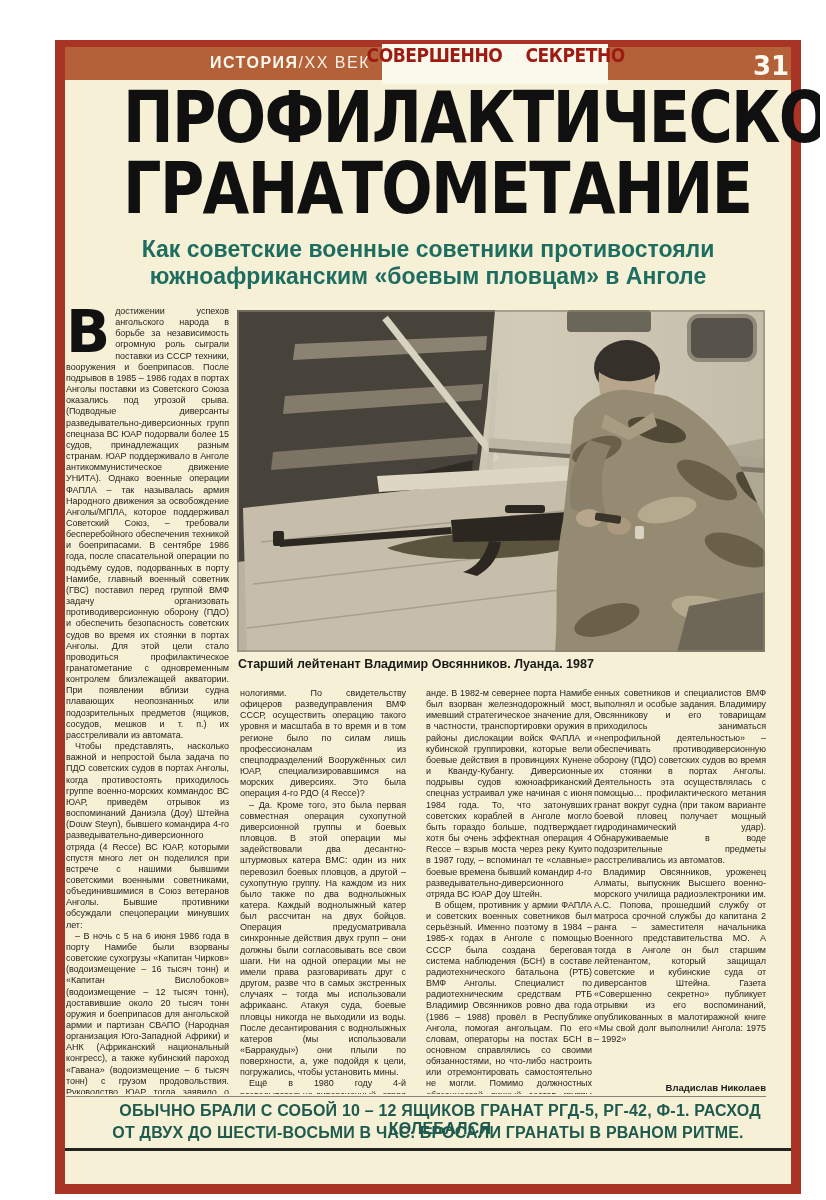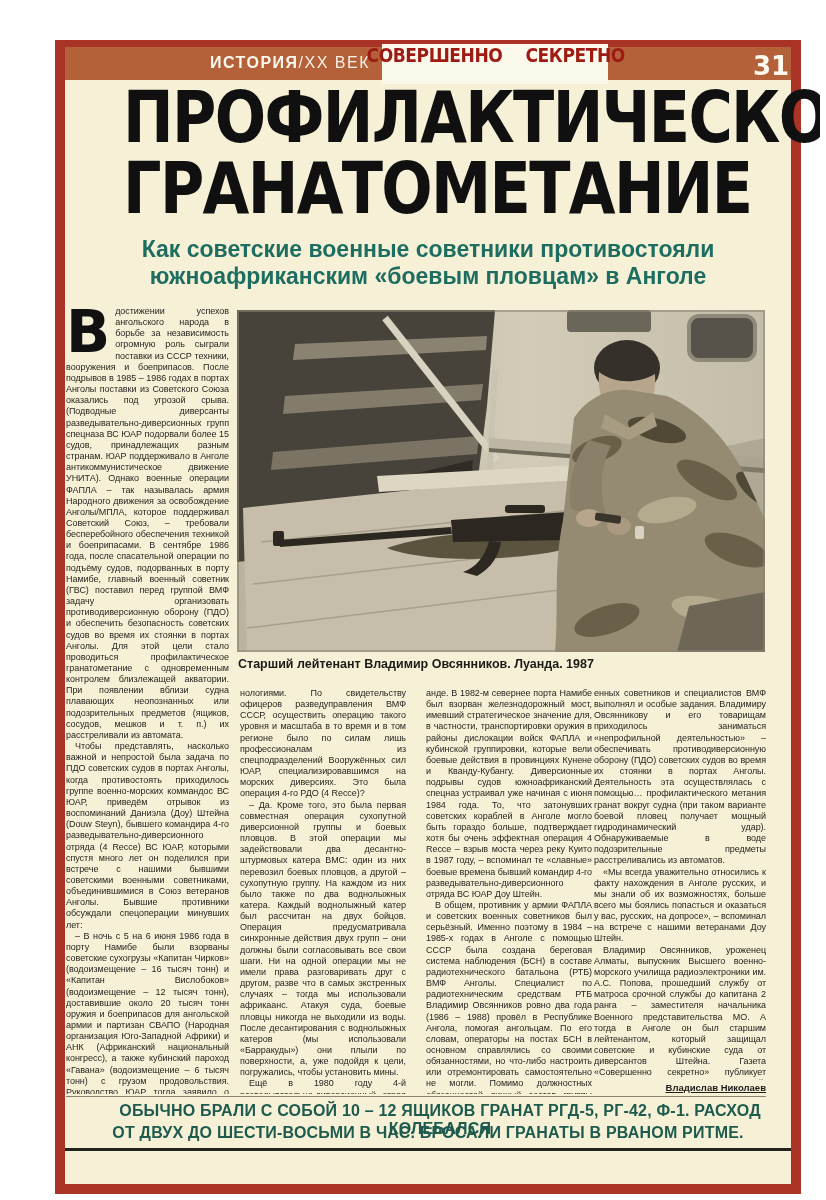--- a/index.html
+++ b/index.html
@@ -42,21 +42,21 @@
   .col p{margin:0;text-indent:9px;}
   .col .lead{text-indent:0;}
   .cont p:first-child{text-indent:0;}
   .col1{left:66px;top:306px;width:163px;height:788px;}
   .col2{left:240px;top:688px;width:166px;height:406px;}
   .col3{left:414px;top:688px;width:166px;height:406px;margin-left:12px;}
   .col4{left:594px;top:688px;width:172px;height:392px;}
   .dropcap{float:left;font-family:"DejaVu Sans",sans-serif;font-weight:bold;color:#111;
            font-size:58px;line-height:46px;margin:3px 5px 0 0;}
   .author{position:absolute;left:594px;top:1082px;width:172px;text-align:right;
-          font-weight:bold;font-size:9.5px;color:#1d1d1a;background:#f6f0d7;text-decoration:underline;}
+          font-weight:bold;font-size:9.5px;color:#1d1d1a;background:#f6f0d7;}
   
   .footer-rule{position:absolute;left:66px;top:1096px;width:700px;height:1px;background:#8a8273;}
   .footer-line{position:absolute;left:65px;width:726px;text-align:center;color:#1e5b4e;
                font-weight:bold;font-size:16px;letter-spacing:0.2px;}
   .footer-line.l1{top:1102px;padding-left:12px;}
   .footer-line.l2{top:1124px;}
   .bottom-rule{position:absolute;left:65px;top:1148px;width:726px;height:3px;background:#23231f;}
 </style>
 </head>
 <body>
@@ -182,21 +182,20 @@
       <p>нологиями. По свидетельству офицеров разведуправления ВМФ СССР, осуществить операцию такого уровня и масштаба в то время и в том регионе было по силам лишь профессионалам из спецподразделений Вооружённых сил ЮАР, специализировавшимся на морских диверсиях. Это была операция 4-го РДО (4 Recce)?</p>
       <p>– Да. Кроме того, это была первая совместная операция сухопутной диверсионной группы и боевых пловцов. В этой операции мы задействовали два десантно-штурмовых катера ВМС: один из них перевозил боевых пловцов, а другой – сухопутную группу. На каждом из них было также по два воднолыжных катера. Каждый воднолыжный катер был рассчитан на двух бойцов. Операция предусматривала синхронные действия двух групп – они должны были согласовывать все свои шаги. Ни на одной операции мы не имели права разговаривать друг с другом, разве что в самых экстренных случаях – тогда мы использовали африкаанс. Атакуя суда, боевые пловцы никогда не выходили из воды. После десантирования с воднолыжных катеров (мы использовали «Барракуды») они плыли по поверхности, а, уже подойдя к цели, погружались, чтобы установить мины.</p>
       <p>Ещё в 1980 году 4-й разведывательно-диверсионный отряд сильно повредил инфраструктуру нефтеперерабатывающего предприятия в порту Лобиту, в 1981-м тот же 4 Recce взорвал нефтеперегонный завод «Петрангол» в Лу-</p>
     </div>
   <div class="col col3 cont">
       <p>анде. В 1982-м севернее порта Намибе был взорван железнодорожный мост, имевший стратегическое значение для, в частности, транспортировки оружия в районы дислокации войск ФАПЛА и кубинской группировки, которые вели боевые действия в провинциях Кунене и Кванду-Кубангу. Диверсионные подрывы судов южноафриканский спецназ устраивал уже начиная с июня 1984 года. То, что затонувших советских кораблей в Анголе могло быть гораздо больше, подтверждает хотя бы очень эффектная операция 4 Recce – взрыв моста через реку Куито в 1987 году, – вспоминал те «славные» боевые времена бывший командир 4-го разведывательно-диверсионного отряда ВС ЮАР Доу Штейн.</p>
       <p>В общем, противник у армии ФАПЛА и советских военных советников был серьёзный. Именно поэтому в 1984 – 1985-х годах в Анголе с помощью СССР была создана береговая система наблюдения (БСН) в составе радиотехнического батальона (РТБ) ВМФ Анголы. Специалист по радиотехническим средствам РТБ Владимир Овсянников ровно два года (1986 – 1988) провёл в Республике Ангола, помогая ангольцам. По его словам, операторы на постах БСН в основном справлялись со своими обязанностями, но что-либо настроить или отремонтировать самостоятельно не могли. Помимо должностных обязанностей личный состав группы советских во-</p>
     </div>
   <div class="col col4 cont">
       <p>енных советников и специалистов ВМФ выполнял и особые задания. Владимиру Овсянникову и его товарищам приходилось заниматься «непрофильной деятельностью» – обеспечивать противодиверсионную оборону (ПДО) советских судов во время их стоянки в портах Анголы. Деятельность эта осуществлялась с помощью… профилактического метания гранат вокруг судна (при таком варианте боевой пловец получает мощный гидродинамический удар). Обнаруживаемые в воде подозрительные предметы расстреливались из автоматов.</p>
-      <p>«Мы всегда уважительно относились к факту нахождения в Анголе русских, и мы знали об их возможностях, больше всего мы боялись попасться и оказаться у вас, русских, на допросе», – вспоминал на встрече с нашими ветеранами Доу Штейн.</p>
       <p>Владимир Овсянников, уроженец Алматы, выпускник Высшего военно-морского училища радиоэлектроники им. А.С. Попова, прошедший службу от матроса срочной службы до капитана 2 ранга – заместителя начальника Военного представительства МО. А тогда в Анголе он был старшим лейтенантом, который защищал советские и кубинские суда от диверсантов Штейна. Газета «Совершенно секретно» публикует отрывки из его воспоминаний, опубликованных в малотиражной книге «Мы свой долг выполнили! Ангола: 1975 – 1992»</p>
     </div>
   <div class="author">Владислав Николаев</div>
 
   <div class="footer-rule"></div>
   <div class="footer-line l1">ОБЫЧНО БРАЛИ С СОБОЙ 10 – 12 ЯЩИКОВ ГРАНАТ РГД-5, РГ-42, Ф-1. РАСХОД КОЛЕБАЛСЯ</div>
   <div class="footer-line l2">ОТ ДВУХ ДО ШЕСТИ-ВОСЬМИ В ЧАС. БРОСАЛИ ГРАНАТЫ В РВАНОМ РИТМЕ.</div>
   <div class="bottom-rule"></div>
 
 </div>

